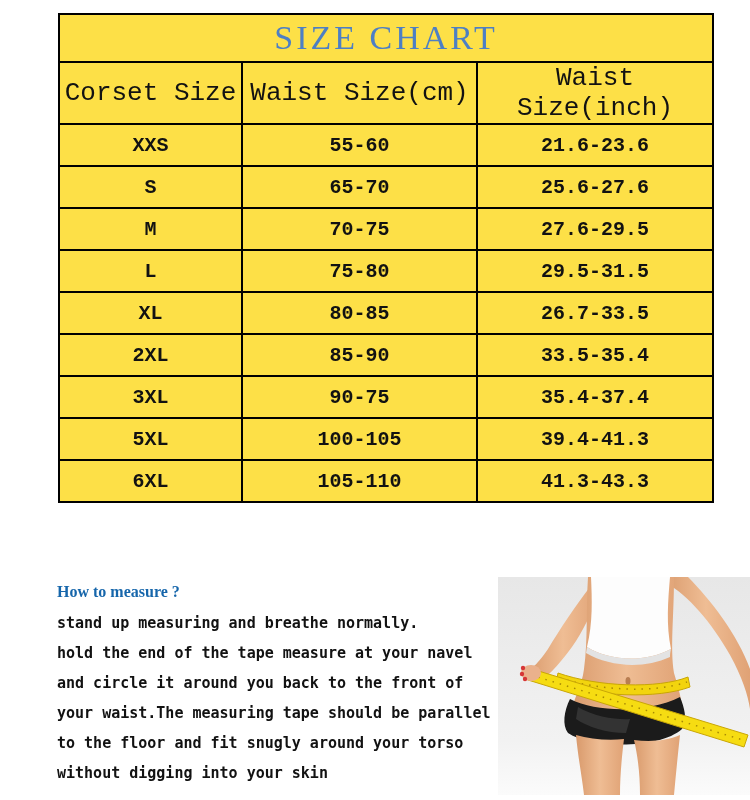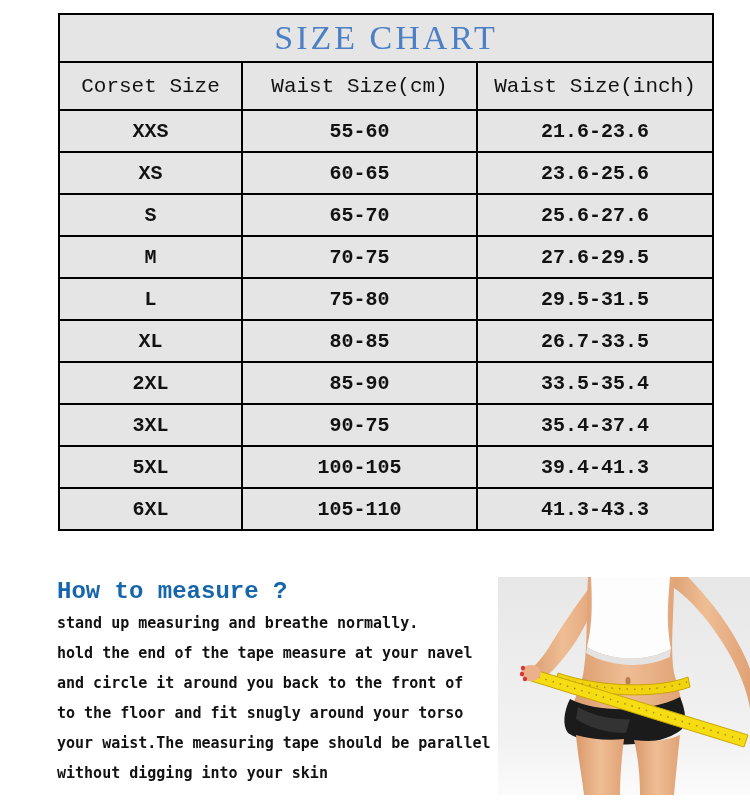--- a/index.html
+++ b/index.html
@@ -19,51 +19,51 @@
     width: 654px;
     border-collapse: collapse;
     table-layout: fixed;
   }
   .size-table td, .size-table th {
     border: 2px solid var(--border-black, #000);
     text-align: center;
     vertical-align: middle;
     padding: 0;
     color: var(--text-black, #111);
-    background: #e5e5e5;
+    background: #fde047;
   }
   .title-cell {
     height: 46px;
     font-family: "Liberation Serif", serif;
     font-size: 34px;
     letter-spacing: 3px;
     color: var(--title-blue, #4d7fc4) !important;
   }
   .size-table th {
     height: 46px;
     font-family: "Liberation Mono", monospace;
     font-weight: normal;
-    font-size: 21px;
+    font-size: 26px;
   }
   .size-table td.cell {
     height: 40px;
     font-size: 20px;
     font-weight: bold;
   }
 
   
   .measure-section {
     position: absolute;
     left: 57px; top: 576px;
     width: 440px;
   }
   .measure-heading {
-    font-family: Liberation Mono, monospace;
+    font-family: Liberation Serif, serif;
     font-weight: bold;
-    font-size: 24px;
+    font-size: 16px;
     line-height: 32px;
     color: var(--heading-blue, #1666ab);
     white-space: nowrap;
   }
   .measure-line {
     font-family: "DejaVu Sans Mono", monospace;
     font-weight: bold;
     font-size: 15px;
     line-height: 30px;
     color: var(--text-black, #111);
@@ -97,25 +97,20 @@
       <th>Corset Size</th>
       <th>Waist Size(cm)</th>
       <th>Waist Size(inch)</th>
     </tr>
     <tr>
       <td class="cell">XXS</td>
       <td class="cell">55-60</td>
       <td class="cell">21.6-23.6</td>
     </tr>
     <tr>
-      <td class="cell">XS</td>
-      <td class="cell">60-65</td>
-      <td class="cell">23.6-25.6</td>
-    </tr>
-    <tr>
       <td class="cell">S</td>
       <td class="cell">65-70</td>
       <td class="cell">25.6-27.6</td>
     </tr>
     <tr>
       <td class="cell">M</td>
       <td class="cell">70-75</td>
       <td class="cell">27.6-29.5</td>
     </tr>
     <tr>
@@ -149,22 +144,22 @@
       <td class="cell">41.3-43.3</td>
     </tr>
   </tbody>
     </table>
 
   <div class="measure-section">
     <div class="measure-heading">How to measure ?</div>
     <div class="measure-line">stand up measuring and breathe normally.</div>
     <div class="measure-line">hold the end of the tape measure at your navel</div>
     <div class="measure-line">and circle it around you back to the front of</div>
+    <div class="measure-line">your waist.The measuring tape should be parallel</div>
     <div class="measure-line">to the floor and fit snugly around your torso</div>
-    <div class="measure-line">your waist.The measuring tape should be parallel</div>
     <div class="measure-line">without digging into your skin</div>
   </div>
 
   <div class="photo">
     <svg width="252" height="218" viewBox="0 0 252 218" xmlns="http://www.w3.org/2000/svg">
       <defs>
         <linearGradient id="bgGrad" x1="0" y1="0" x2="0" y2="1">
           <stop offset="0" stop-color="#e7e7e7"></stop>
           <stop offset="0.75" stop-color="#f2f2f2"></stop>
           <stop offset="1" stop-color="#fbfbfb"></stop>

